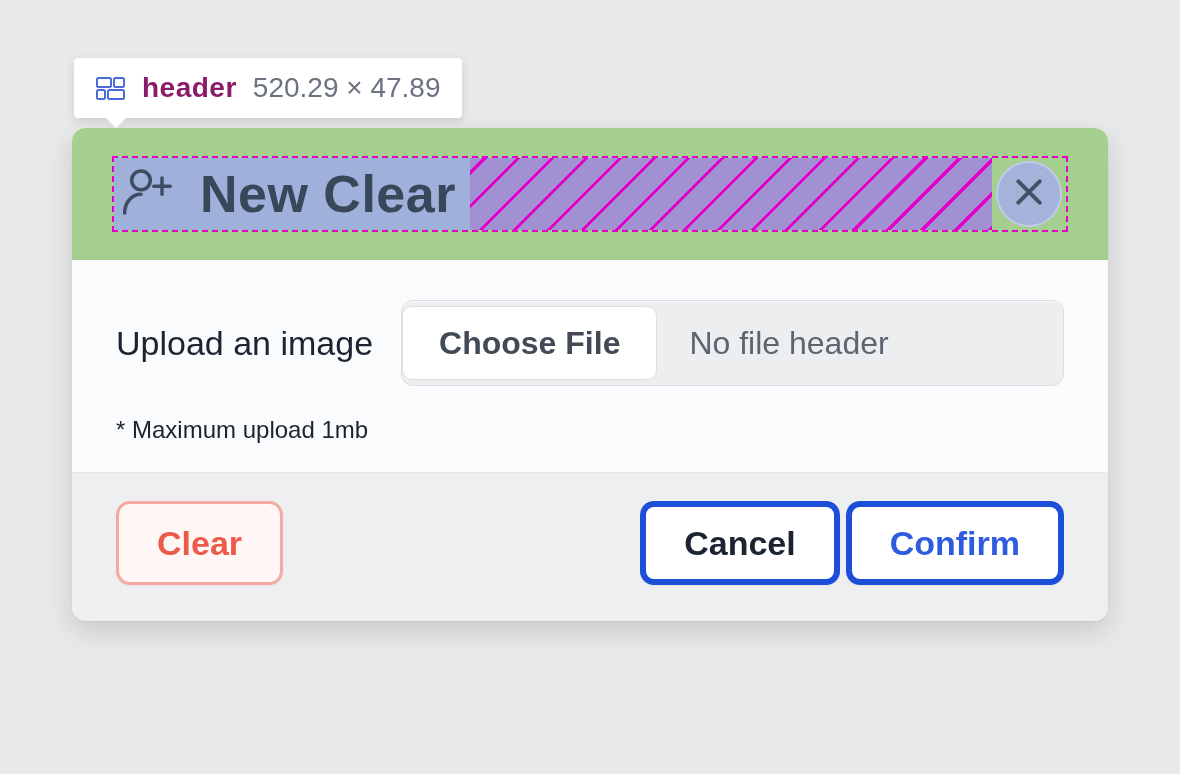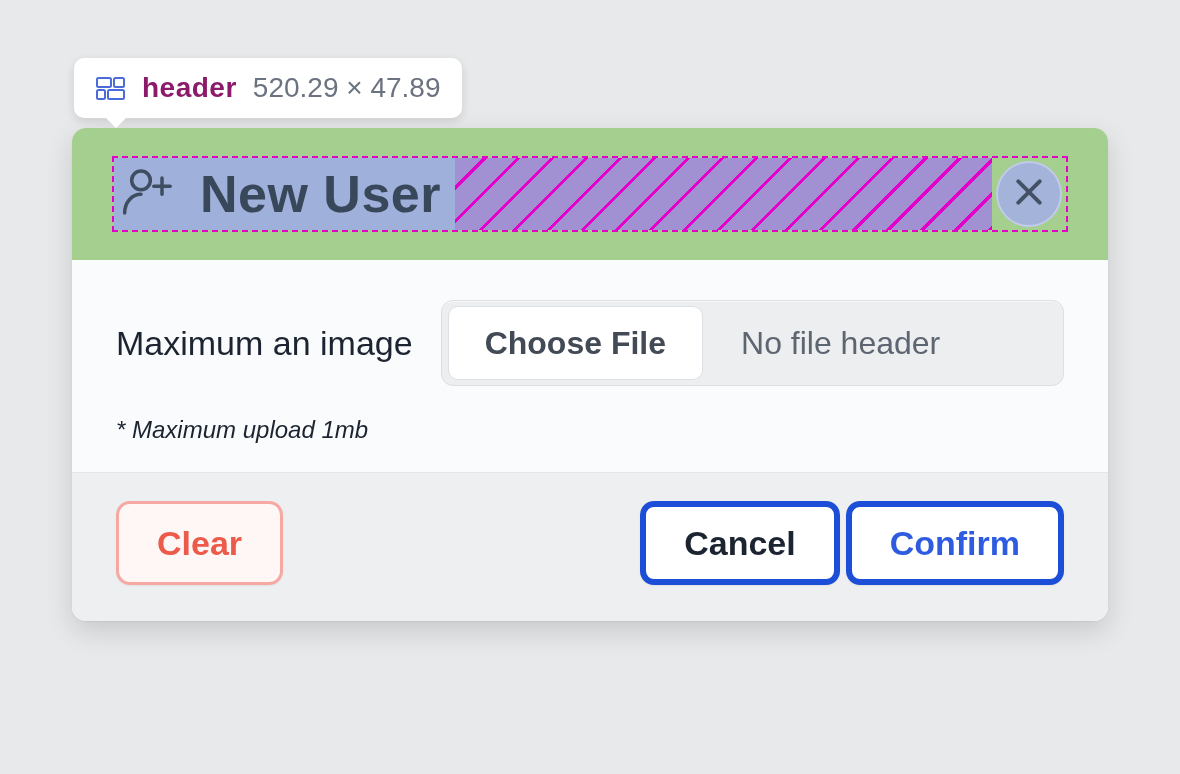--- a/index.html
+++ b/index.html
@@ -10,21 +10,21 @@
     position: relative;
     overflow: hidden;
   }
 
   
   .devtools-tooltip {
     position: absolute;
     top: 58px;
     left: 74px;
     background: #fff;
-    border-radius: 10px;
+    border-radius: 4px;
     box-shadow: 0 3px 10px rgba(0,0,0,0.12);
     padding: 14px 22px;
     display: flex;
     align-items: center;
     gap: 16px;
     font-size: 28px;
     z-index: 10;
   }
   .devtools-tooltip::after {
     content: "";
@@ -143,42 +143,40 @@
     border: 1px solid #dcdfe3;
     border-radius: 12px;
     height: 86px;
     overflow: hidden;
     box-shadow: inset 0 1px 0 rgba(255,255,255,0.6);
   }
   .choose-btn {
     background: #ffffff;
     border: 1px solid #dcdfe3;
     border-radius: 10px;
-    margin: 6px;
     height: 74px;
     padding: 0 36px;
     font-size: 32px;
     font-weight: 700;
     color: #424a56;
     display: flex;
     align-items: center;
     justify-content: center;
     cursor: pointer;
   }
   .file-status {
     font-size: 32px;
     color: #5c6570;
     padding-left: 32px;
   }
   .upload-note {
     margin-top: 30px;
     font-size: 24px;
     color: #1b2430;
     font-weight: 400;
-    font-style: italic;
   }
 
   
   .dialog-footer {
     display: flex;
     align-items: center;
     padding: 28px 44px 36px 44px;
     border-top: 1px solid #e4e6e9;
     background: #eeeff1;
     border-bottom-left-radius: 14px;
@@ -230,37 +228,37 @@
     <div class="header-inner">
       <div class="header-left">
         <span>
           <svg viewBox="0 0 48 48" fill="none" stroke="#3f4d60" stroke-width="3" stroke-linecap="round">
             <circle cx="18" cy="14" r="8"></circle>
             <path d="M4 42c0-9 6-16 14-16"></path>
             <line x1="36" y1="12" x2="36" y2="26"></line>
             <line x1="29" y1="19" x2="43" y2="19"></line>
           </svg>
         </span>
-        <span class="header-title">New User</span>
+        <span class="header-title">New Clear</span>
       </div>
       <div class="header-middle"></div>
       <div class="header-close">
         <span>
           <svg viewBox="0 0 24 24" fill="none" stroke="currentColor" stroke-width="3" stroke-linecap="round">
             <line x1="4" y1="4" x2="20" y2="20"></line>
             <line x1="20" y1="4" x2="4" y2="20"></line>
           </svg>
         </span>
       </div>
     </div>
   </div>
 
   <div class="dialog-body">
     <div class="upload-row">
-      <div class="upload-label">Maximum an image</div>
+      <div class="upload-label">Upload an image</div>
       <div class="file-input">
         <div class="choose-btn">Choose File</div>
         <div class="file-status">No file header</div>
       </div>
     </div>
     <div class="upload-note">* Maximum upload 1mb</div>
   </div>
 
   <div class="dialog-footer">
     <div class="btn btn-clear">Clear</div>

